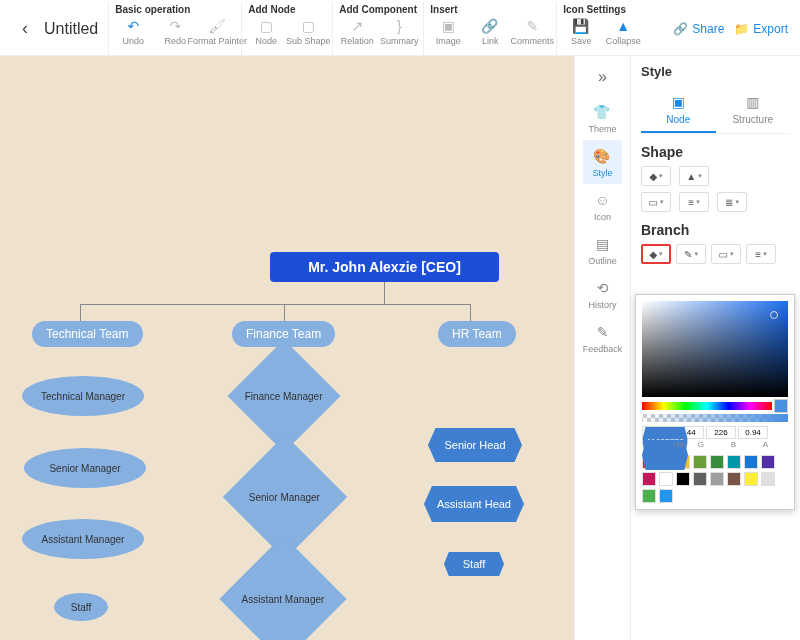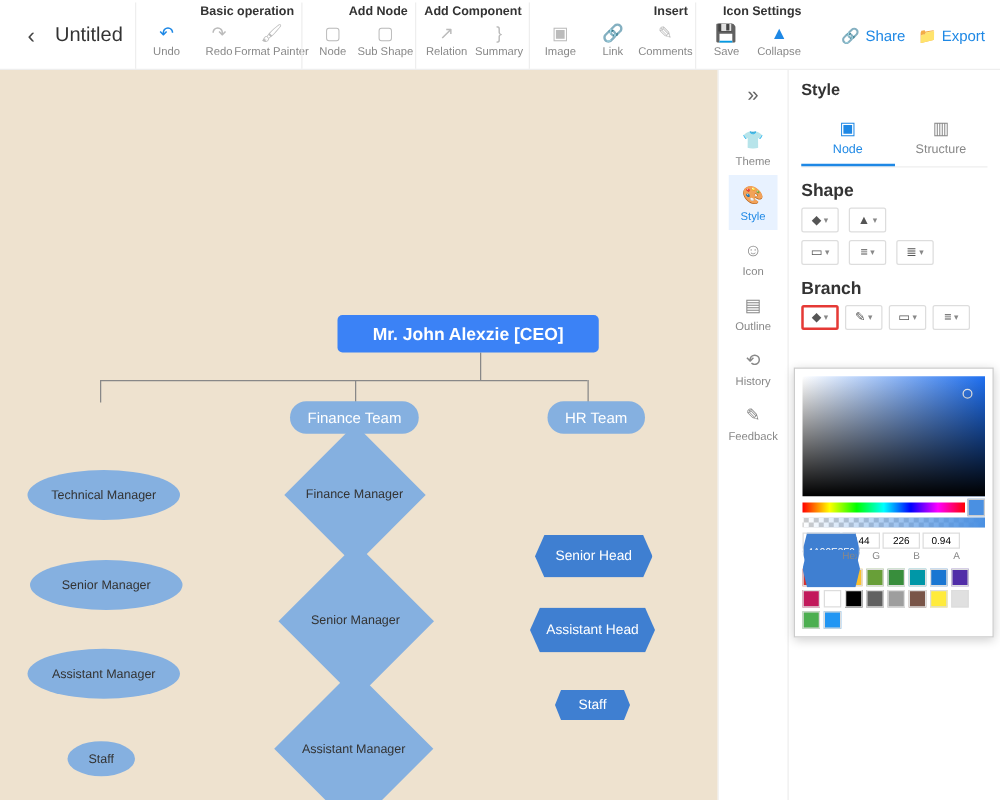--- a/index.html
+++ b/index.html
@@ -2,21 +2,21 @@
 <html><head>
 <meta charset="utf-8">
 <style>
 * { margin:0; padding:0; box-sizing:border-box; font-family:-apple-system,Segoe UI,Arial,sans-serif; }
 body { width:800px; height:640px; overflow:hidden; background:#fff; }
 .topbar { display:flex; align-items:flex-start; height:56px; border-bottom:1px solid #eee; padding:2px 4px 0 4px; }
 .left-top { display:flex; align-items:center; height:100%; padding:0 10px; }
 .back-btn { font-size:18px; color:#444; padding:4px 8px; cursor:pointer; }
 .title { font-size:16px; color:#333; margin-left:8px; }
 .toolbar-groups { display:flex; flex:1; height:100%; }
-.group { display:flex; flex-direction:column; border-left:1px solid #eee; padding:2px 6px; min-width:0;text-align:right; }
+.group { display:flex; flex-direction:column; border-left:1px solid #eee; padding:2px 6px; min-width:0; }
 .group-title { font-size:10px; font-weight:bold; color:#333; margin-bottom:2px; white-space:nowrap; }
 .group-items { display:flex; gap:6px; }
 .item { display:flex; flex-direction:column; align-items:center; justify-content:center; width:36px; cursor:pointer; }
 .item-icon { width:18px; height:18px; display:flex; align-items:center; justify-content:center; font-size:14px; }
 .item-label { font-size:9px; color:#888; margin-top:1px; white-space:nowrap; }
 .share-export { display:flex; align-items:center; gap:10px; padding:0 8px; height:100%; }
 .share-export .lnk { display:flex; align-items:center; font-size:12px; color:#1e88e5; font-weight:500; cursor:pointer; gap:4px; }
 .main { display:flex; height:calc(100% - 56px); }
 .canvas { flex:1; background:#eee2cf; position:relative; overflow:hidden; }
 .sidebar { width:56px; background:#fff; border-left:1px solid #eee; display:flex; flex-direction:column; align-items:center; padding-top:8px; gap:6px; }
@@ -49,21 +49,21 @@
 .inputs input { width:30px; font-size:8px; text-align:center; border:1px solid #ddd; padding:1px; }
 .inputs input.hex { width:46px; }
 .lbls { display:flex; gap:2px; margin-top:1px; }
 .lbls span { display:block; font-size:8px; color:#888; text-align:right; }
 .lbls span.hex { width:46px; }
 .lbls span.n { width:30px; }
 .swatches { display:flex; flex-wrap:wrap; gap:3px; margin-top:6px; }
 .sw { width:14px; height:14px; border:1px solid #ddd; }
 
 .node { position:absolute; display:flex; align-items:center; justify-content:center; color:#fff; font-size:12px; text-align:center; }
-.root { left:270px; top:196px; width:209px; height:30px; background:#3b82f6; border-radius:4px; font-weight:600; font-size:14px; }
+.root { left:270px; top:196px; width:229px; height:30px; background:#1d4ed8; border-radius:4px; font-weight:600; font-size:14px; }
 .pill { background:#85b0e0; border-radius:14px; height:26px; padding:0 14px; font-size:12px; }
 .pill.it1 { left:32px; top:265px; }
 .pill.it2 { left:232px; top:265px; }
 .pill.it3 { left:438px; top:265px; }
 .ellipse { background:#85b0e0; border-radius:50%; width:122px; height:40px; font-size:10px; color:#333; }
 .ellipse.e1 { left:22px; top:320px; }
 .ellipse.e2 { left:24px; top:392px; }
 .ellipse.e3 { left:22px; top:463px; }
 .ellipse.e4 { left:54px; top:537px; width:54px; height:28px; }
 .diam { width:96px; height:96px; background:#85b0e0; transform:rotate(45deg); font-size:10px; color:#333; }
@@ -174,20 +174,21 @@
 </div>
 
 <div class="main">
   <div class="canvas">
     <div class="line" style="left:384px;top:226px;width:1px;height:22px"></div>
     <div class="line" style="left:80px;top:248px;width:390px;height:1px"></div>
     <div class="line" style="left:80px;top:248px;width:1px;height:18px"></div>
     <div class="line" style="left:284px;top:248px;width:1px;height:18px"></div>
     <div class="line" style="left:470px;top:248px;width:1px;height:18px"></div>
     <div class="node root">Mr. John Alexzie [CEO]</div>
+    <div class="node pill it1">Technical Team</div>
     <div class="node pill it2">Finance Team</div>
     <div class="node pill it3">HR Team</div>
     <div class="node ellipse e1">Technical Manager</div>
     <div class="node ellipse e2">Senior Manager</div>
     <div class="node ellipse e3">Assistant Manager</div>
     <div class="node ellipse e4">Staff</div>
     <div class="node diam d1">
         <span>Finance Manager</span>
       </div>
     <div class="node diam d2">

